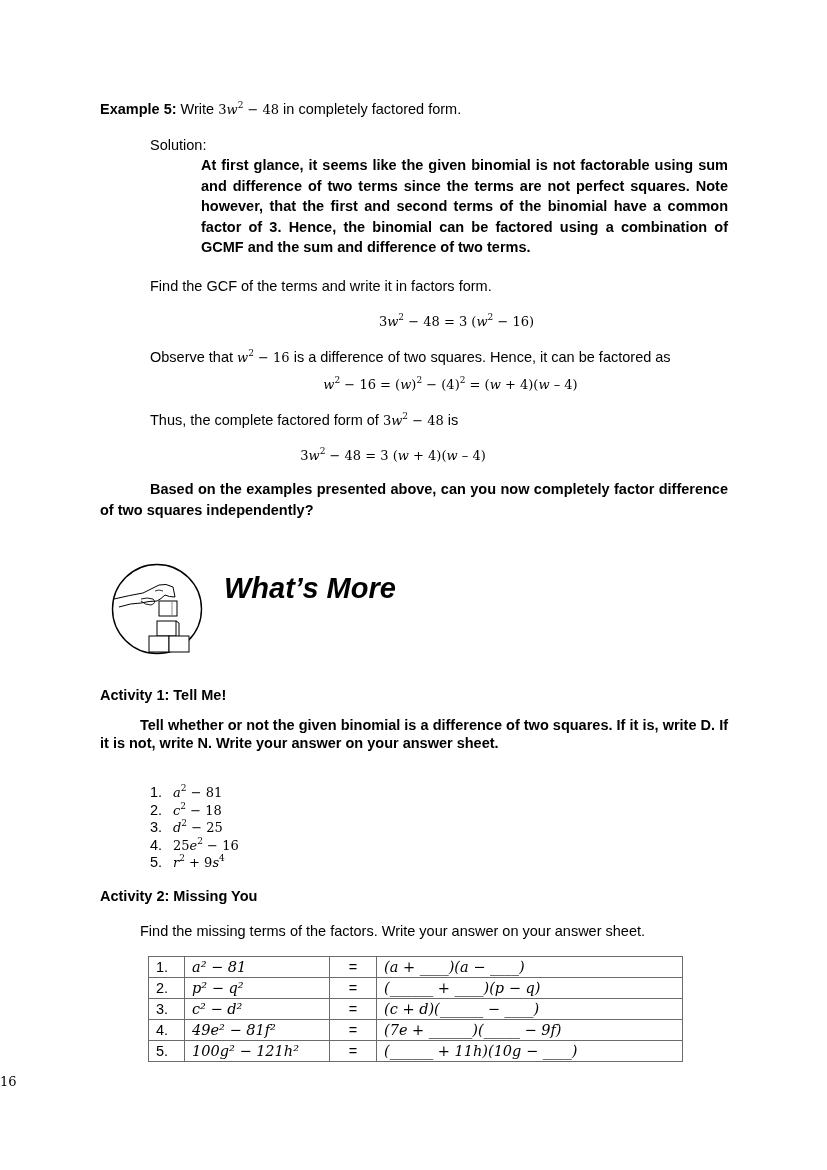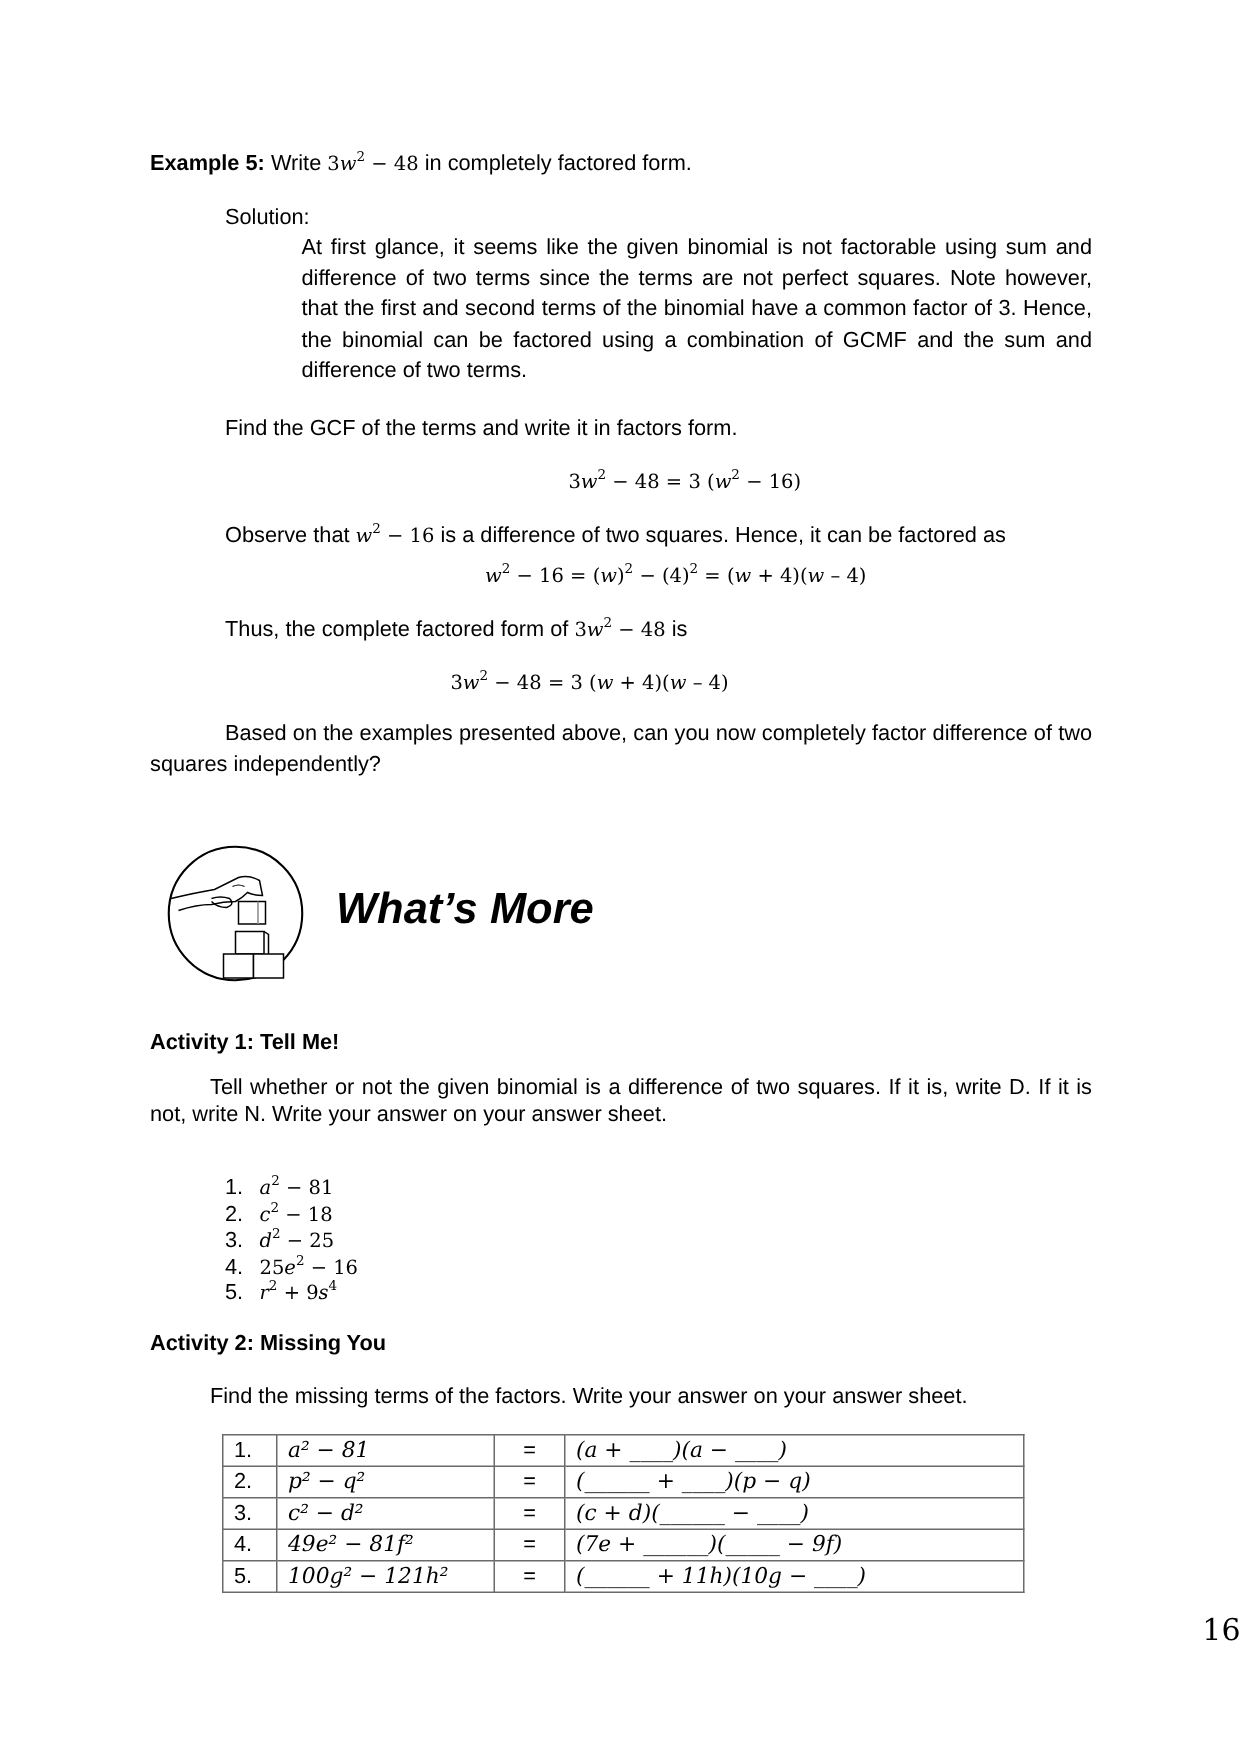--- a/index.html
+++ b/index.html
@@ -2,21 +2,21 @@
 <html><head>
 <meta charset="utf-8">
 <style>
   html, body { margin: 0; padding: 0; background: #ffffff; }
   body { width: 827px; height: 1170px; position: relative; overflow: hidden; color: #000; font-family: "Liberation Sans", sans-serif; font-size: 14.5px; }
   .abs { position: absolute; }
   .math { font-family: "DejaVu Serif", "Liberation Serif", serif; font-style: italic; font-size: 13px; }
   .math .n { font-style: normal; }
   sup { font-size: 9px; line-height: 0; vertical-align: 6px; }
   .bold { font-weight: bold; }
-  .para { line-height: 20.5px; text-align: justify; }
+  .para { line-height: 20.5px; text-align: justify; font-weight: bold; }
   .center { text-align: center; padding-left: 43px; }
   #whats-more-title { font-family: "Liberation Sans", sans-serif; font-weight: bold; font-style: italic; font-size: 29px; }
   table.missing { border-collapse: collapse; position: absolute; left: 148px; top: 956px; width: 535px; }
   table.missing td { border: 1px solid #6b6b6b; height: 20px; padding: 0 0 0 7px; font-size: 14.5px; vertical-align: middle; }
   table.missing td.num { width: 28px; }
   table.missing td.lhs { width: 137px; }
   table.missing td.eq { width: 46px; text-align: center; padding: 0; }
   ol.act1 { margin: 0; padding: 0; list-style: none; }
   ol.act1 li { height: 17.5px; line-height: 17.5px; }
   ol.act1 .num { display: inline-block; width: 23px; }
@@ -70,21 +70,21 @@
     <path d="M30 36 Q36 34 42 36 Q46 40 40 42 Q34 42 30 38" fill="none" stroke="#000" stroke-width="0.9"></path>
     <path d="M44 28 Q48 26 52 28" fill="none" stroke="#000" stroke-width="0.8"></path>
     <rect x="48" y="38" width="18" height="15" fill="#fff" stroke="#000" stroke-width="1"></rect>
     <line x1="61" y1="38" x2="61" y2="53" stroke="#888" stroke-width="1"></line>
     <rect x="46" y="58" width="19" height="15" fill="#fff" stroke="#000" stroke-width="1"></rect>
     <path d="M65 58 L68 60 L68 73" fill="none" stroke="#000" stroke-width="1"></path>
     <rect x="38" y="73" width="20" height="16" fill="#fff" stroke="#000" stroke-width="1"></rect>
     <rect x="58" y="73" width="20" height="16" fill="#fff" stroke="#000" stroke-width="1"></rect>
   </svg>
 </div>
-<div class="abs" style="left:224px; top:590px;" id="whats-more-title">What’s More</div>
+<div class="abs" style="left:224px; top:572px;" id="whats-more-title">What’s More</div>
 
 <div class="abs bold" style="left:100px; top:687px;">Activity 1: Tell Me!</div>
 <div class="abs para" style="left:100px; top:716px; width:628px; text-indent:40px; line-height:18px;">Tell whether or not the given binomial is a difference of two squares. If it is, write D. If it is not, write N. Write your answer on your answer sheet.</div>
 
 <ol class="abs act1" style="left:150px; top:784px;" id="act1-list">
     <li><span class="num">1.</span><span class="math"><span>a</span><sup class="n">2</sup><span class="n"> − 81</span></span></li>
     <li><span class="num">2.</span><span class="math"><span>c</span><sup class="n">2</sup><span class="n"> − 18</span></span></li>
     <li><span class="num">3.</span><span class="math"><span>d</span><sup class="n">2</sup><span class="n"> − 25</span></span></li>
     <li><span class="num">4.</span><span class="math"><span class="n">25</span><span>e</span><sup class="n">2</sup><span class="n"> − 16</span></span></li>
     <li><span class="num">5.</span><span class="math"><span>r</span><sup class="n">2</sup><span class="n"> +  9</span><span>s</span><sup class="n">4</sup></span></li>
@@ -121,13 +121,13 @@
       </tr>
       <tr>
         <td class="num">5.</td>
         <td class="lhs math">100g² − 121h²</td>
         <td class="eq">=</td>
         <td class="rhs math">(______ + 11h)(10g −  ____)</td>
       </tr>
     </tbody>
 </table>
 
-<div class="abs math" style="left:0; width:827px; text-align:right; top:1074px; font-style:normal; font-size:20px;">16</div>
+<div class="abs math" style="left:0; width:827px; text-align:left; top:1074px; font-style:normal; font-size:13px;">16</div>
 
 </body></html>

